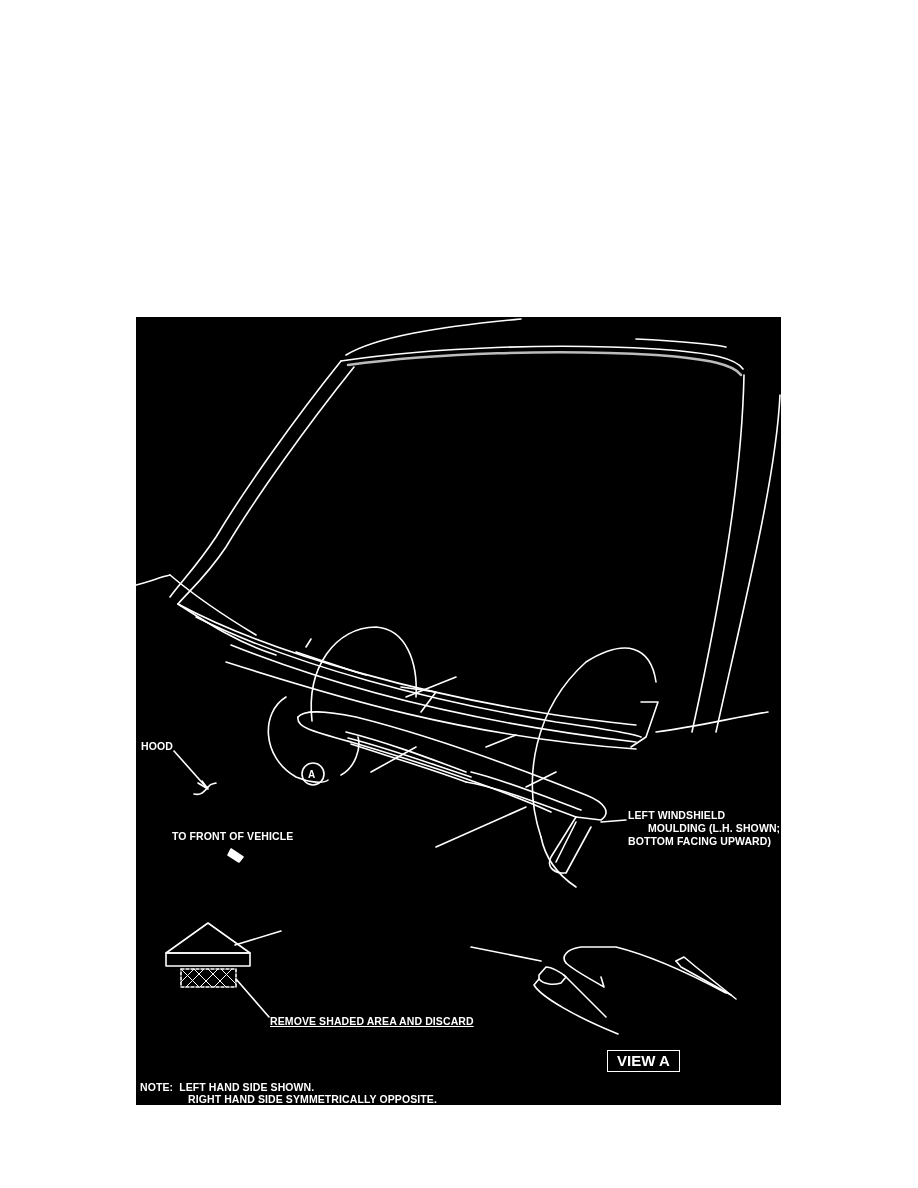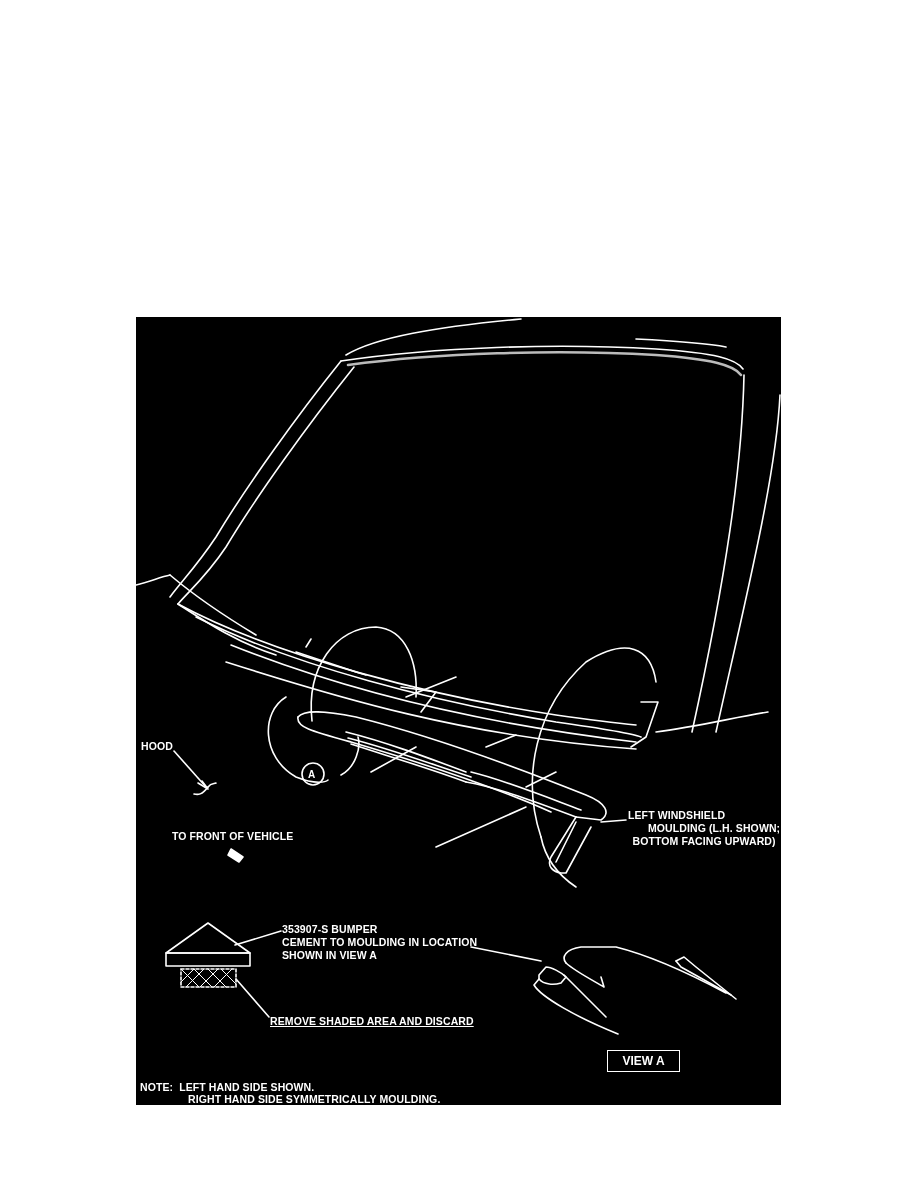--- a/index.html
+++ b/index.html
@@ -1,20 +1,20 @@
 <!DOCTYPE html>
 <html><head>
 <meta charset="utf-8">
 <style>
   html, body { margin: 0; padding: 0; }
   body { width: 918px; height: 1188px; background: #ffffff; position: relative; overflow: hidden; }
   .figure { position: absolute; left: 136px; top: 317px; width: 645px; height: 788px; background: #000000; overflow: hidden; }
   .figure svg.art { position: absolute; left: 0; top: 0; }
   .lbl { position: absolute; color: #ffffff; font-family: "Liberation Sans", sans-serif; font-weight: bold; font-size: 10.5px; line-height: 13px; white-space: pre; letter-spacing: 0.1px; }
-  .viewbox { position: absolute; border: 1.5px solid #ffffff; color: #ffffff; font-family: "Liberation Sans", sans-serif; font-weight: bold; font-size: 12px; text-align: center; line-height: 20px; }
+  .viewbox { position: absolute; border: 1.5px solid #ffffff; color: #ffffff; font-family: "Liberation Sans", sans-serif; font-weight: bold; font-size: 15px; text-align: center; line-height: 20px; }
 </style>
 </head>
 <body>
 
 <div class="figure">
   <svg class="art" width="645" height="788" viewBox="0 0 645 788" fill="none" stroke="#ffffff" stroke-width="1.6" stroke-linecap="round" stroke-linejoin="round">
 
     <path d="M210 38 C 240 20, 300 10, 385 2"></path>
     <path d="M205 44 C 300 30, 420 26, 520 32 C 580 36, 600 42, 607 52"></path>
     <path d="M212 48 C 300 36, 420 32, 520 38 C 575 42, 598 48, 605 58" stroke="#bbbbbb" stroke-width="2.5"></path>
@@ -94,28 +94,23 @@
     <path d="M540 644 L 545 650 L 595 678"></path>
   </svg>
 
   <div class="lbl" style="left:5px; top:423px;">HOOD</div>
   <div class="lbl" style="left:36px; top:513px;">TO FRONT OF VEHICLE</div>
   <div class="lbl" style="left:172px; top:451px; font-size:10px;">A</div>
 
   <div style="position:absolute; left:492px; top:492px;">
     <div class="lbl" style="position:relative;">LEFT WINDSHIELD</div>
     <div class="lbl" style="position:relative;margin-left:20px;">MOULDING (L.H. SHOWN;</div>
-    <div class="lbl" style="position:relative;text-align:center;">BOTTOM FACING UPWARD)</div>
+    <div class="lbl" style="position:relative;">BOTTOM FACING UPWARD)</div>
   </div>
 
-  <div style="position:absolute; left:146px; top:606px;">
-    <div class="lbl" style="position:relative;">353907-S BUMPER</div>
-    <div class="lbl" style="position:relative;">CEMENT TO MOULDING IN LOCATION</div>
-    <div class="lbl" style="position:relative;">SHOWN IN VIEW A</div>
-  </div>
 
   <div class="lbl" style="left:134px; top:698px;text-decoration:underline;">REMOVE SHADED AREA AND DISCARD</div>
 
   <div class="viewbox" style="left:471px; top:733px; width:71px; height:20px;">VIEW A</div>
 
   <div class="lbl" style="left:4px; top:764px;">NOTE:  LEFT HAND SIDE SHOWN.</div>
-  <div class="lbl" style="left:52px; top:776px;">RIGHT HAND SIDE SYMMETRICALLY MOULDING.</div>
+  <div class="lbl" style="left:52px; top:776px;">RIGHT HAND SIDE SYMMETRICALLY OPPOSITE.</div>
 </div>
 
 </body></html>

